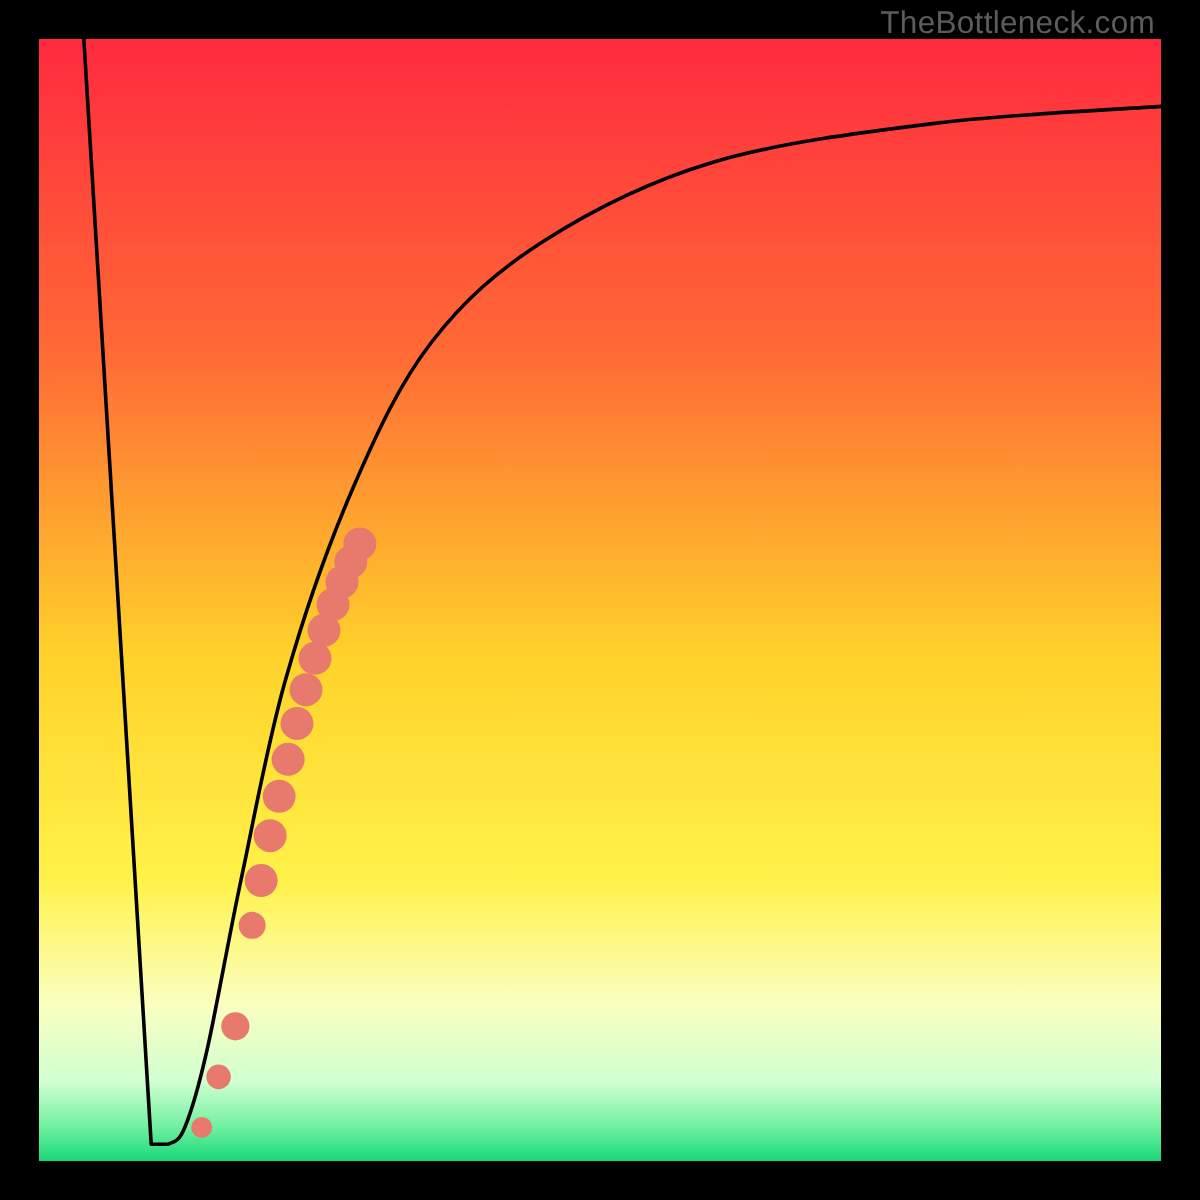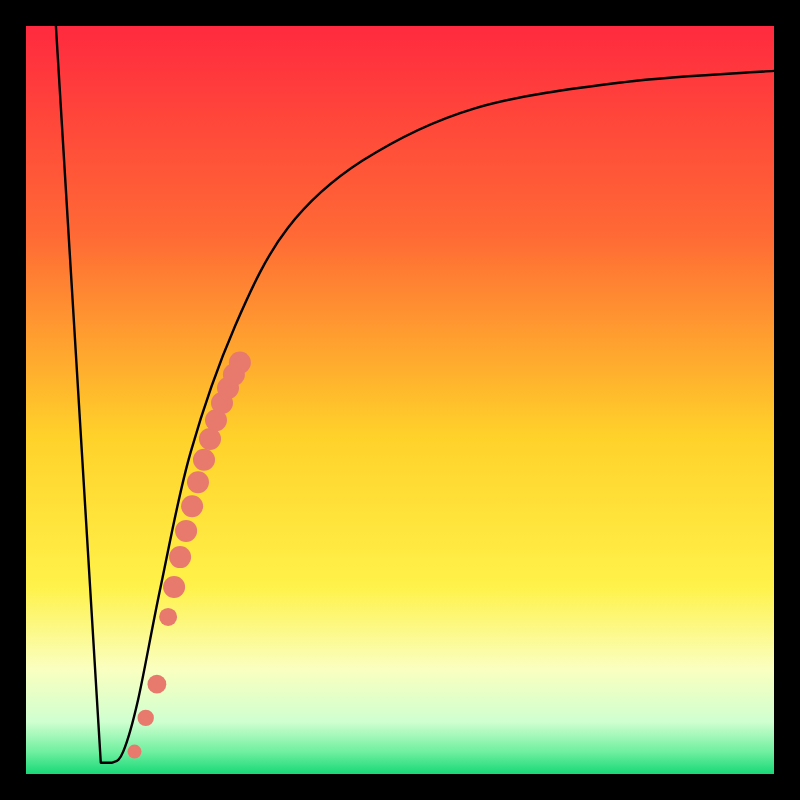--- a/index.html
+++ b/index.html
@@ -71,13 +71,14 @@
           <circle cx="178.0" cy="433.8" r="11.0" fill="#e77a6d"></circle>
           <circle cx="184.0" cy="412.9" r="11.0" fill="#e77a6d"></circle>
           <circle cx="190.0" cy="394.2" r="11.0" fill="#e77a6d"></circle>
           <circle cx="196.0" cy="377.0" r="11.0" fill="#e77a6d"></circle>
           <circle cx="202.0" cy="362.0" r="11.0" fill="#e77a6d"></circle>
           <circle cx="207.9" cy="348.6" r="11.0" fill="#e77a6d"></circle>
           <circle cx="213.9" cy="336.6" r="11.0" fill="#e77a6d"></circle>
         </g>
     </svg>
   </div>
+  <div class="attribution">TheBottleneck.com</div>
 </div>
 
 </body></html>

